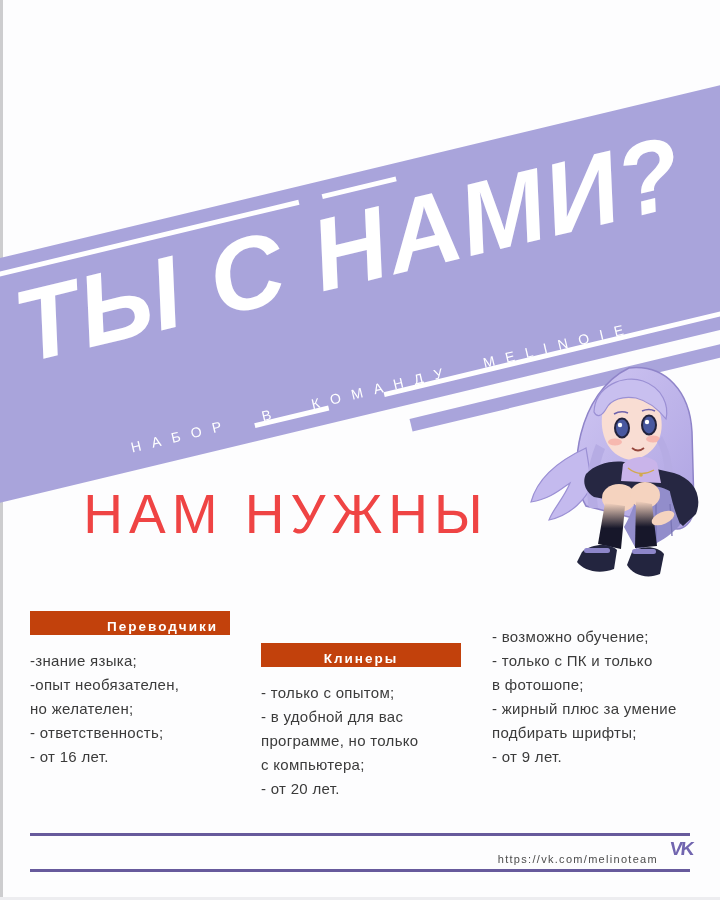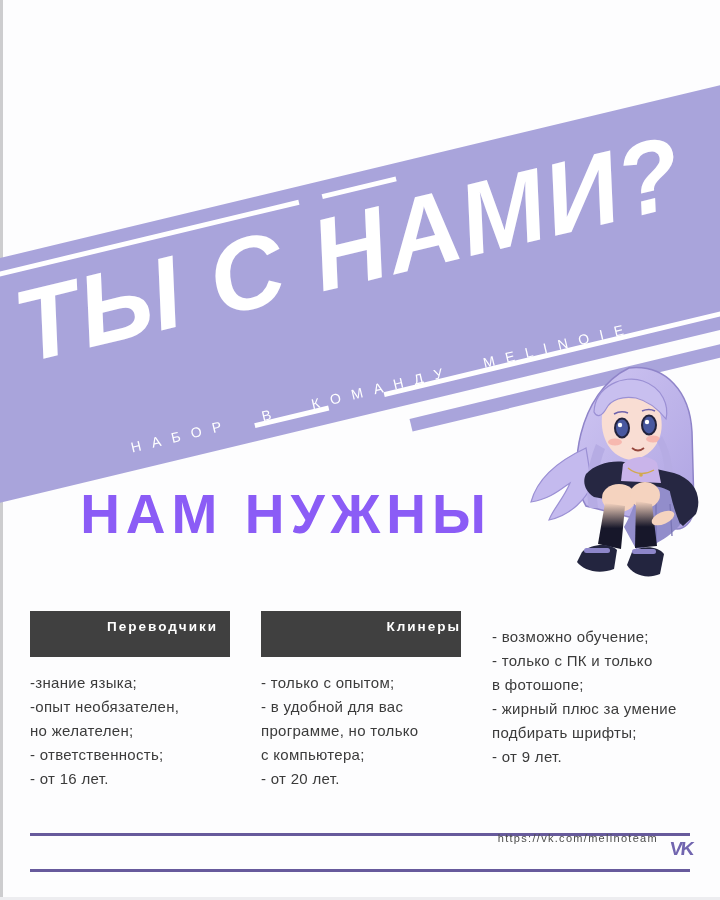--- a/index.html
+++ b/index.html
@@ -41,48 +41,48 @@
     position:absolute;left:0;right:0;bottom:15px;text-align:center;
     font-size:14px;color:#ffffff;letter-spacing:11px;word-spacing:16px;
   }
   .stripe{
     position:absolute;top:252px;left:52%;right:0;height:13px;background:#a9a4db;
   }
 
   
   .heading{
     position:absolute;left:0;top:482px;width:572px;text-align:center;
-    font-size:55px;font-weight:bold;letter-spacing:6px;color:#8b5cf6;
+    font-size:55px;font-weight:normal;letter-spacing:6px;color:#ef4444;
   }
 
   
   .mascot{position:absolute;left:524px;top:356px;width:190px;height:230px;}
 
   
   .col{position:absolute;top:611px;width:200px;}
   .col-1{left:30px;}.col-2{left:261px;}.col-3{left:492px;}
   .col-head{
-    box-sizing:border-box;width:200px;height:46px;line-height:31px;
-    background:#404040;color:#ffffff;font-size:13.5px;font-weight:bold;
+    box-sizing:border-box;width:200px;height:24px;line-height:31px;
+    background:#c2410c;color:#ffffff;font-size:13.5px;font-weight:bold;
     letter-spacing:2px;
   }
   .al-r{text-align:right;padding-right:12px;}
-  .al-c{text-align:right;}
+  .al-c{text-align:center;margin-top:32px;}
   .al-l{text-align:left;padding-left:12px;}
   .col-items{
     margin-top:14px;font-size:15px;line-height:24px;color:#3b3b3b;
     letter-spacing:.3px;
   }
 
   
   .f-line{position:absolute;left:30px;width:660px;height:3px;background:#675a9c;}
   .f-line-top{top:833px;}
   .f-line-bot{top:869px;}
   .f-url{
-    position:absolute;top:832px;right:62px;font-size:11px;letter-spacing:1.3px;
+    position:absolute;top:853px;right:62px;font-size:11px;letter-spacing:1.3px;
     color:#4c4c4c;text-decoration:none;cursor:pointer;
   }
   .f-vk{
     position:absolute;top:838px;right:28px;font-size:19px;font-weight:bold;
     color:#7165af;letter-spacing:-2px;transform:skewX(-6deg);cursor:pointer;
   }
 </style>
 </head>
 <body>
 

